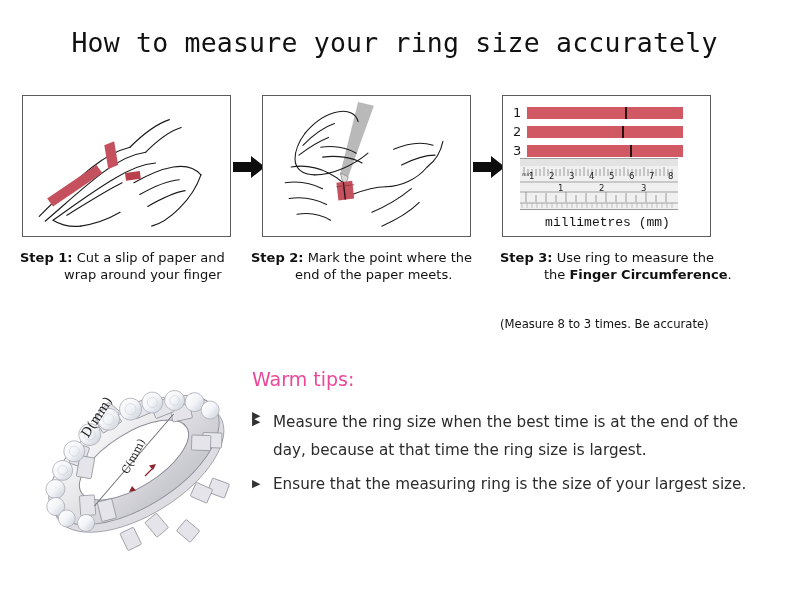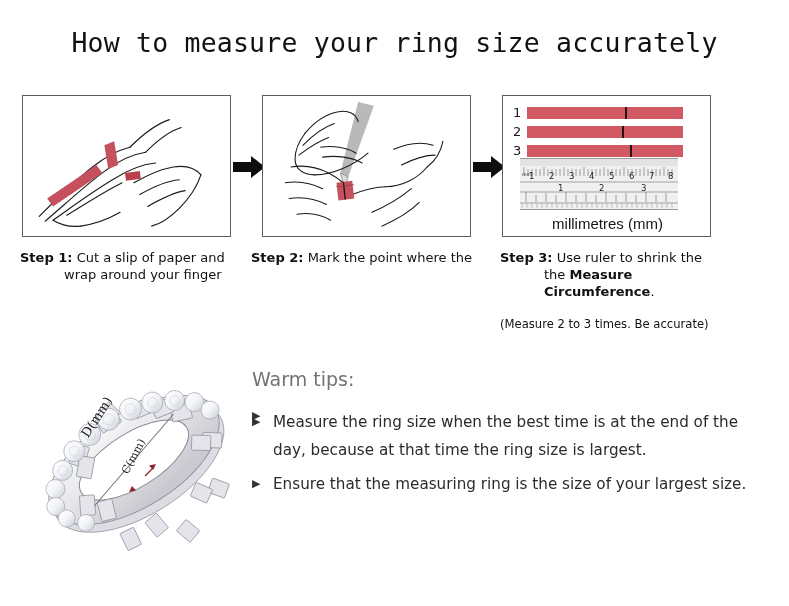--- a/index.html
+++ b/index.html
@@ -65,21 +65,21 @@
     color:#111;
   }
   #note1{left:28px;top:317px;}
   #note3{left:500px;top:317px;}
 
   
   .tips-head{
     position:absolute;left:252px;top:368px;
     font-family:"DejaVu Sans", sans-serif;
     font-size:19px;
-    color:#737373;
+    color:#ec4899;
     font-weight:400;
   }
   .tips{
     position:absolute;left:252px;top:402px;width:520px;
   }
   .tip{
     position:relative;
     padding-left:21px;
     margin-bottom:6px;
     font-family:"DejaVu Sans", sans-serif;
@@ -104,21 +104,21 @@
     color:#1a1a1a;text-align:left;line-height:13px;
   }
   .strip{
     height:12px;background:#d15964;position:relative;
   }
   .strip .tick{
     position:absolute;top:0;width:2px;height:12px;background:#2a1214;
   }
   .mm-label{
     position:absolute;left:0;top:119px;width:209px;text-align:center;
-    font-family:Liberation Sans, sans-serif;font-size:15px;color:#151515;
+    font-family:Liberation Mono, monospace;font-size:13px;color:#151515;
   }
   .ruler{
     position:absolute;left:17px;top:62px;width:158px;height:50px;
     background:#efefef;
     border-top:1px solid #9a9a9a;border-bottom:1px solid #9a9a9a;
   }
   .ruler svg{position:absolute;left:0;top:0;}
   .rnum-b{
     position:absolute;font-family:"DejaVu Sans", sans-serif;
     font-size:8.5px;color:#1f1f1f;
@@ -383,29 +383,30 @@
 
   <div class="step-cap" id="cap1">
     <b>Step 1:</b>
     <span>Cut a slip of paper and</span>
     <span class="cap-indent">wrap around your finger</span>
   </div>
 
   <div class="step-cap" id="cap2">
     <b>Step 2:</b>
     <span>Mark the point where the</span>
+    <span class="cap-indent">end of the paper meets.</span>
   </div>
 
   <div class="step-cap" id="cap3">
     <b>Step 3:</b>
-    <span>Use ruler to shrink the</span>
-    <span class="cap-indent"><span>the </span><b>Measure Circumference</b><span>.</span></span>
-  </div>
-
-  <div class="note" id="note3">(Measure 2 to 3 times. Be accurate)</div>
+    <span>Use ring to measure the</span>
+    <span class="cap-indent"><span>the </span><b>Finger Circumference</b><span>.</span></span>
+  </div>
+
+  <div class="note" id="note3">(Measure 8 to 3 times. Be accurate)</div>
 
   <div class="ring-wrap">
     <svg width="220" height="215" viewBox="0 0 220 215">
       <defs>
         <linearGradient id="metal" x1="0" y1="0" x2="0.4" y2="1">
           <stop offset="0%" stop-color="#ffffff"></stop>
           <stop offset="45%" stop-color="#e9e9ec"></stop>
           <stop offset="100%" stop-color="#c9c9d0"></stop>
         </linearGradient>
         <linearGradient id="gemg" x1="0" y1="0" x2="0.3" y2="1">

